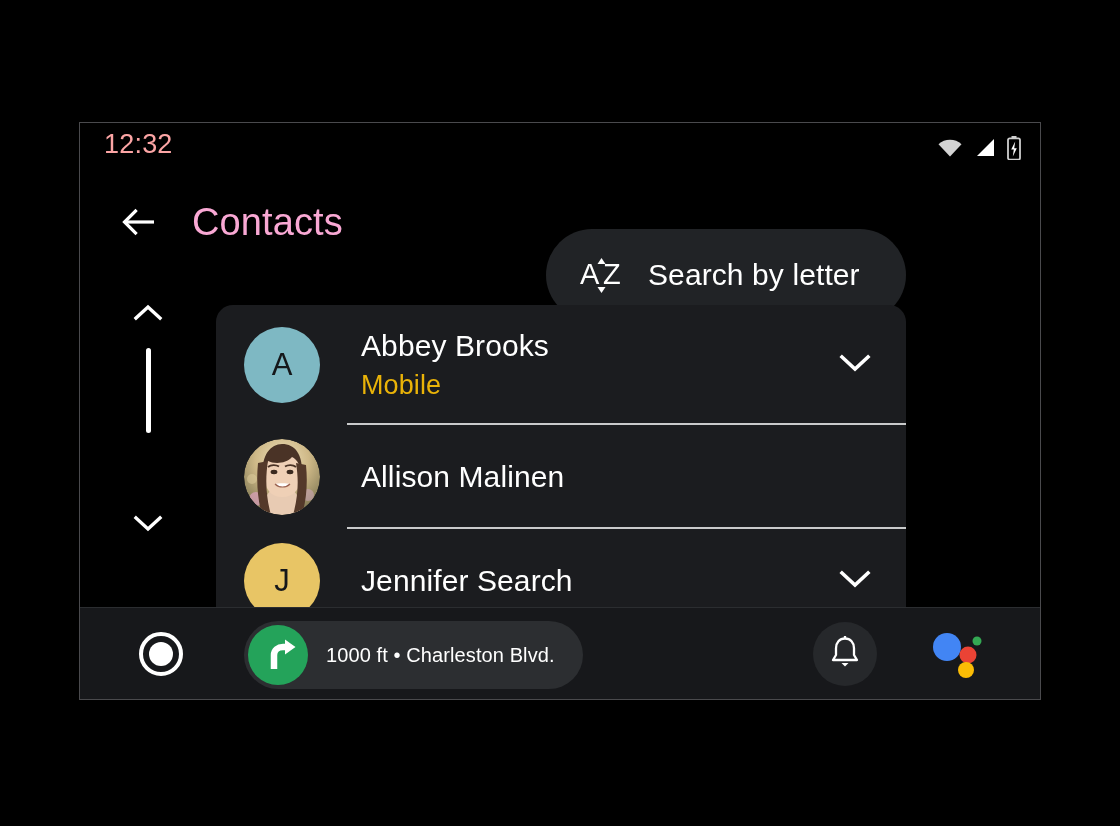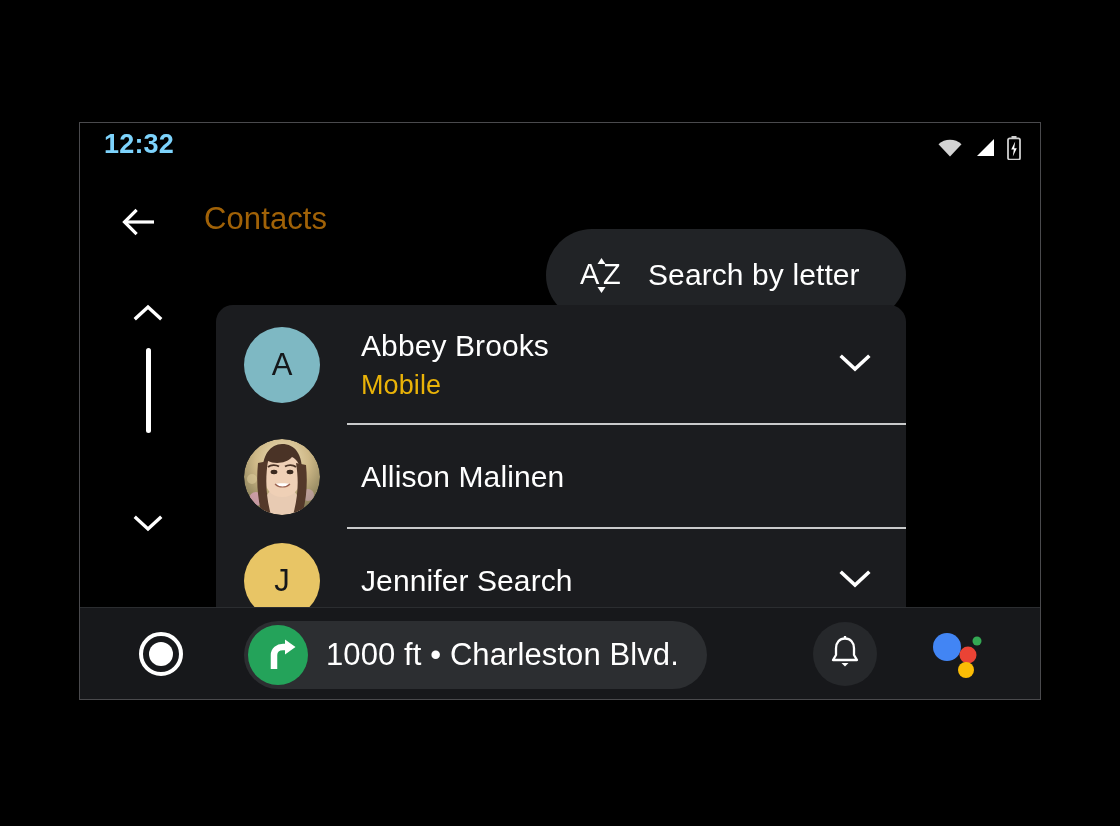--- a/index.html
+++ b/index.html
@@ -21,41 +21,41 @@
   }
 
   
   #statusbar {
     position:absolute; left:0; top:0;
     width:100%; height:48px;
     display:flex; align-items:center;
   }
   #clock {
     position:absolute; left:24px; top:6px;
-    font-size:27px; color:#7dd3fc; letter-spacing:.2px;font-weight:bold;
+    font-size:27px; color:#fca5a5; letter-spacing:.2px;
   }
   #status-icons {
     position:absolute; right:19px; top:13px;
     display:flex; align-items:center; gap:11px;
   }
 
   
   #toolbar {
     position:absolute; left:0; top:48px;
     width:100%; height:104px;
   }
   #back-btn {
     position:absolute; left:40px; top:33px;
     width:40px; height:40px;
     display:flex; align-items:center; justify-content:center;
     cursor:pointer;
   }
   #page-title {
     position:absolute; left:112px; top:30px;
-    font-size:31px; color:#a16207; letter-spacing:.1px;margin-left:12px;
+    font-size:38px; color:#f9a8d4; letter-spacing:.1px;
   }
   #search-pill {
     position:absolute; left:466px; top:58px;
     width:360px; height:92px;
     background:#212326;
     border-radius:46px;
     display:flex; align-items:center;
     padding-left:33px; gap:21px;
     cursor:pointer;
   }
@@ -136,21 +136,21 @@
     background:#2c2e31; border-radius:34px;
     display:flex; align-items:center;
     padding:0 28px 0 4px; gap:18px;
     cursor:pointer;
   }
   #nav-icon {
     width:60px; height:60px; border-radius:50%;
     background:#24a35a; flex:0 0 auto;
     display:flex; align-items:center; justify-content:center;
   }
-  #nav-text { font-size:31px; color:#fff; letter-spacing:.1px; white-space:nowrap; }
+  #nav-text { font-size:20px; color:#fff; letter-spacing:.1px; white-space:nowrap; }
   #notif-btn {
     position:absolute; left:733px; top:14px;
     width:64px; height:64px; border-radius:50%;
     background:#26282b;
     display:flex; align-items:center; justify-content:center;
     cursor:pointer;
   }
   #assistant-btn {
     position:absolute; left:850px; top:20px;
     width:56px; height:52px; cursor:pointer;

